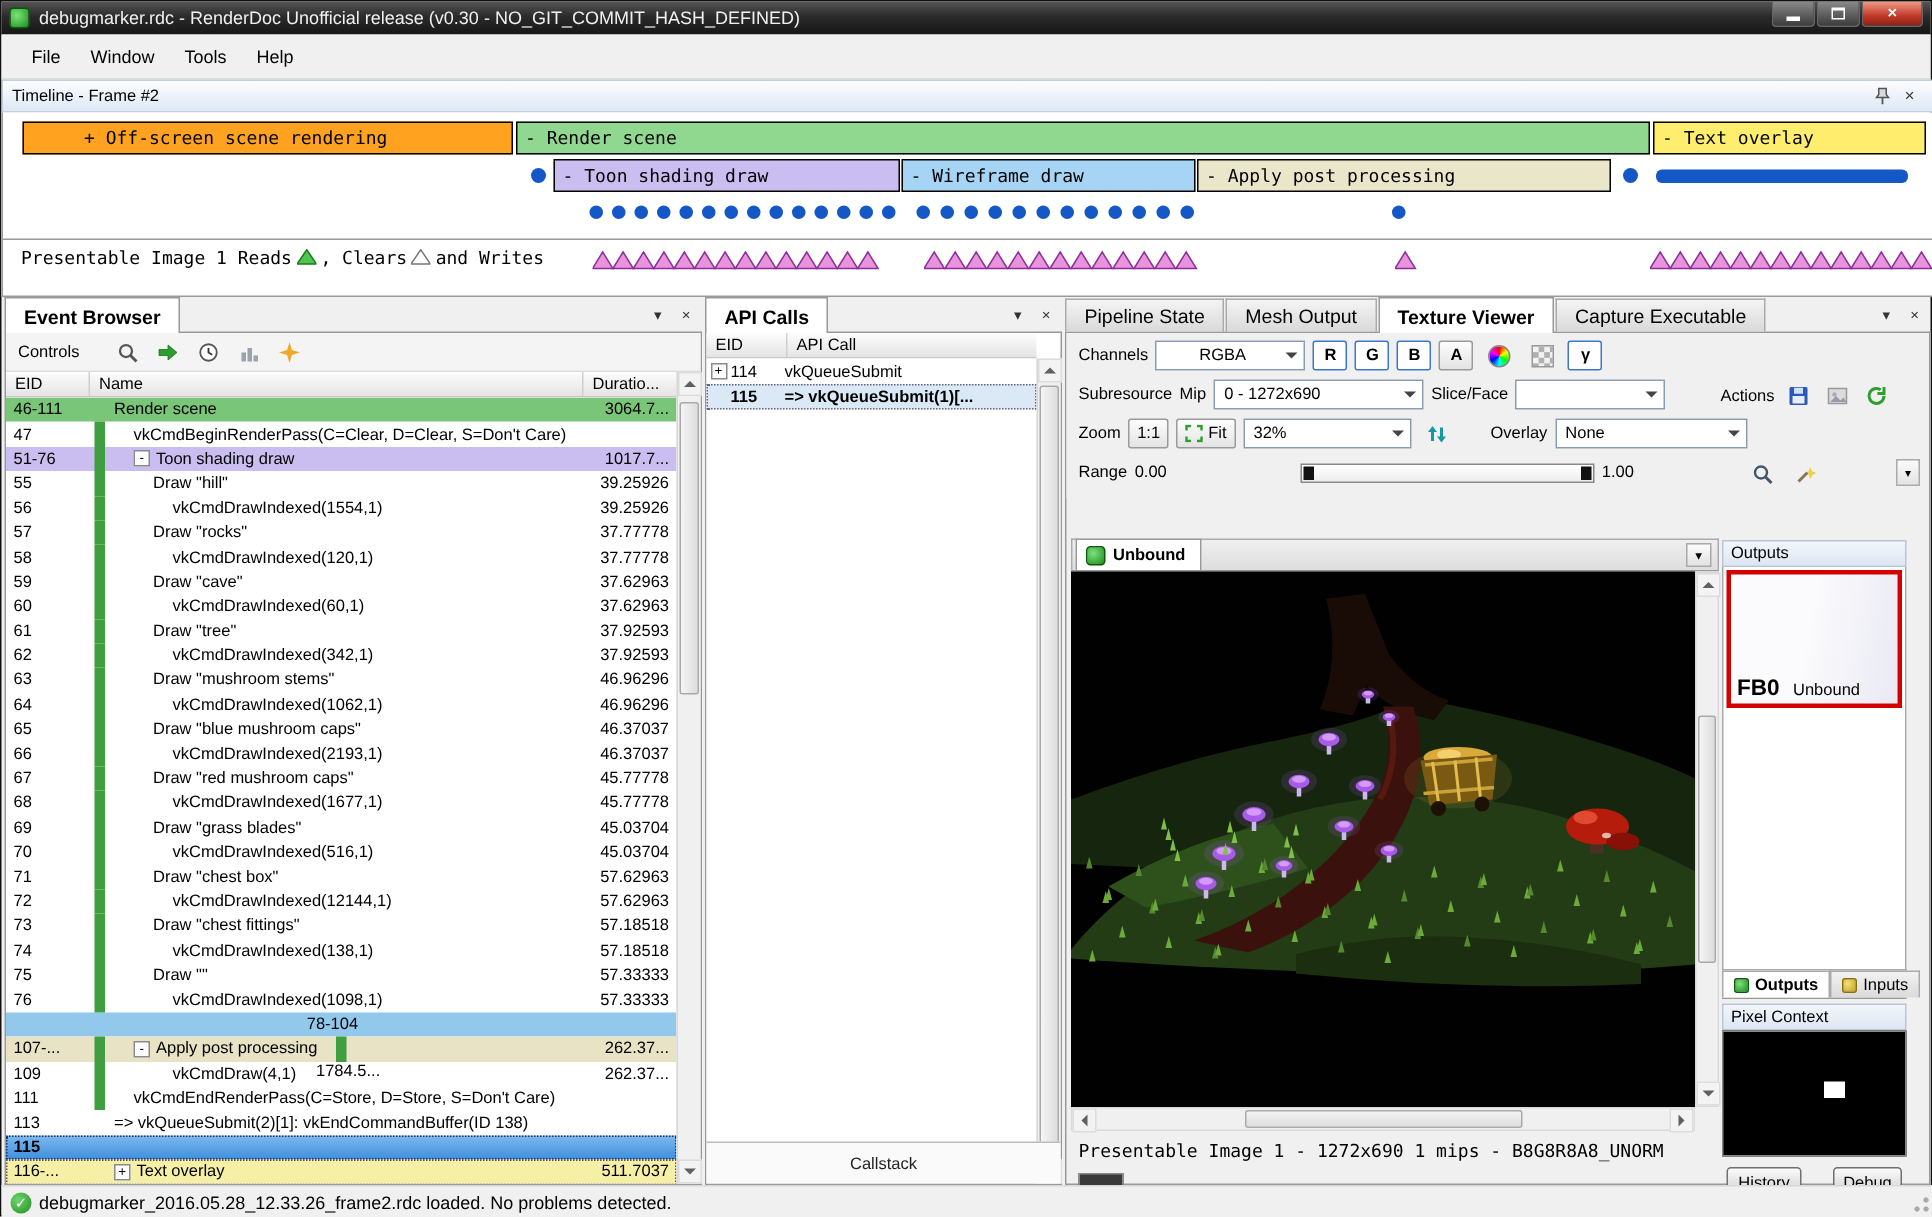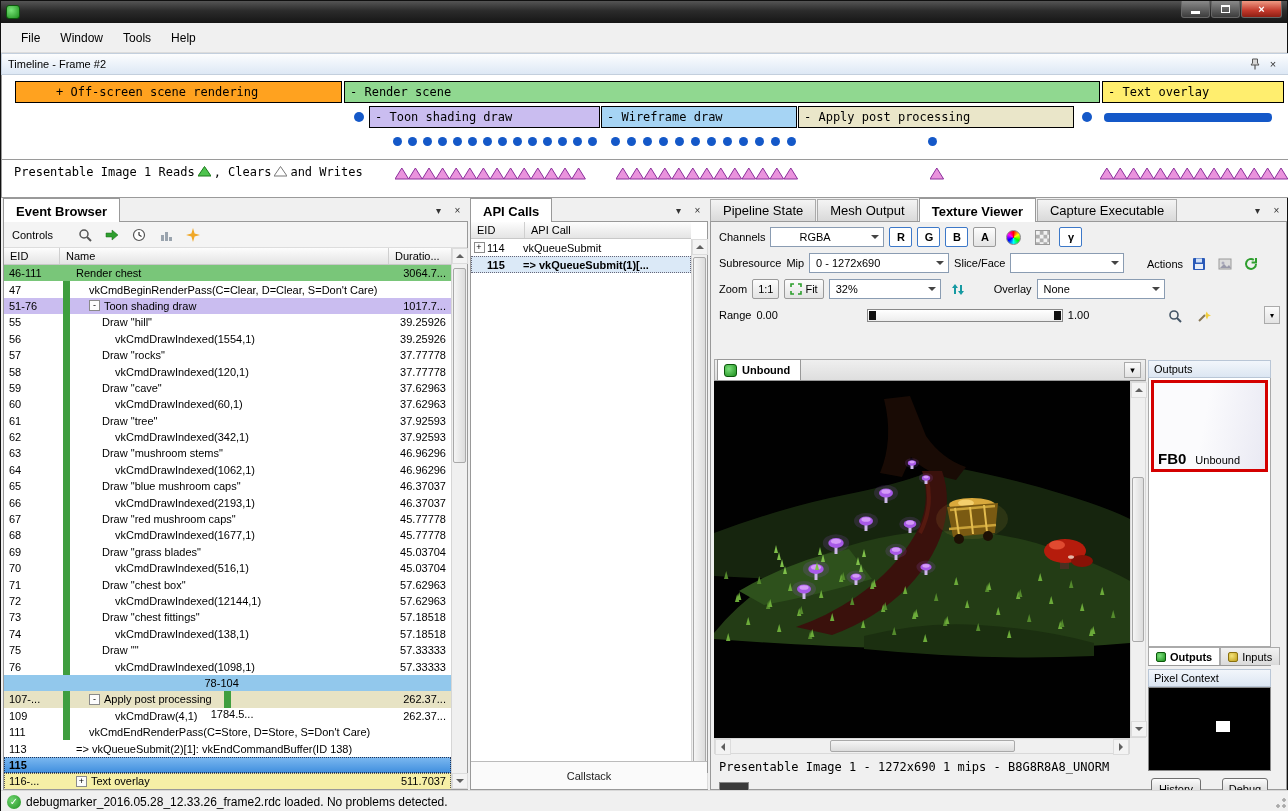--- a/index.html
+++ b/index.html
@@ -100,21 +100,21 @@
 .callstack{position:absolute;left:0;right:0;bottom:0;height:28px;border-top:1px solid #bbb;background:#fafafa;display:flex;align-items:center;justify-content:center;color:#222;}
 
 
 .right-panel{left:709px;width:577px;}
 .rp-body{position:absolute;left:0;top:24px;right:0;bottom:0;background:#f0f0f0;border:1px solid #999;border-top:none;}
 .tv-toolbar{position:absolute;left:0;top:0;right:0;height:110px;background:#f0f0f0;}
 .t-row{position:relative;display:flex;align-items:center;height:26px;padding-left:8px;gap:5px;}
 .t-label{font-size:11px;white-space:nowrap;}
 .combo{display:inline-flex;align-items:center;justify-content:space-between;background:#fff;border:1px solid #8a9cb2;height:20px;padding:0 4px 0 6px;font-size:11px;white-space:nowrap;}
 .combo .ca{width:0;height:0;border:4px solid transparent;border-top-color:#444;margin:3px 0 0 6px;}
-.w110{width:114px;padding-left:28px;}.w140{width:140px;}.w115{width:112px;}.w125{width:128px;}
+.w110{width:100px;padding-left:28px;}.w140{width:140px;}.w115{width:112px;}.w125{width:128px;}
 .btn{background:linear-gradient(#fdfdfd,#e3e3e3);border:1px solid #9a9a9a;border-radius:2px;height:20px;font-size:11px;display:inline-flex;align-items:center;justify-content:center;padding:0 5px;gap:3px;}
 .tgl{width:23px;height:20px;font-weight:bold;}
 .tgl.on{border:1px solid #3c78c8;background:#fff;}
 .swatchbtn{width:24px;height:20px;display:inline-flex;align-items:center;justify-content:center;border:1px solid transparent;}
 .colorwheel{width:15px;height:15px;border-radius:50%;background:conic-gradient(red,#ff0,#0f0,#0ff,#00f,#f0f,red);border:1px solid #888;}
 .checker{width:15px;height:15px;background:repeating-conic-gradient(#b0b0b0 0 25%,#f2f2f2 0 50%) 0 0/7.5px 7.5px;border:1px solid #999;}
 .right-anchor{position:absolute;right:24px;display:flex;align-items:center;gap:5px;}
 .range-track{position:relative;width:196px;height:13px;margin-left:84px;background:linear-gradient(#fff,#ededed);border:1px solid #888;}
 .rs-handle{position:absolute;top:1px;width:7px;height:9px;background:#111;}
 .rs-handle.left{left:1px;}.rs-handle.right{right:1px;}
@@ -162,20 +162,21 @@
  radial-gradient(circle at 10px 9px,#aaa 1.5px,transparent 2px),
  radial-gradient(circle at 4px 9px,#aaa 1.5px,transparent 2px);}
 </style>
 </head>
 <body>
 
 <div class="app">
 
   <div class="titlebar">
     <span class="app-icon"></span>
+    <span class="title-text">debugmarker.rdc - RenderDoc Unofficial release (v0.30 - NO_GIT_COMMIT_HASH_DEFINED)</span>
     <div class="win-buttons">
       <div class="win-btn">
           <span class="ic-min"></span>
         </div>
       <div class="win-btn">
           <span class="ic-max"></span>
         </div>
       <div class="win-btn close">
           <span>×</span>
         </div>
@@ -353,21 +354,21 @@
       <div class="grid-head">
         <div class="gh-cell gh-eid">EID</div>
         <div class="gh-cell gh-name">Name</div>
         <div class="gh-cell gh-dur">Duratio...</div>
       </div>
       <div class="ev-rows">
           <div class="ev-row green">
             <div class="ev-eid">46-111</div>
             <div class="ev-gutter"></div>
             <div class="ev-name" style="padding-left: 2px;">
-              <span>Render chest</span>
+              <span>Render scene</span>
             </div>
             <div class="ev-dur">3064.7...</div>
           </div>
           <div class="ev-row">
             <div class="ev-eid">47</div>
             <div class="ev-gutter">
               <div class="ev-strip"></div>
             </div>
             <div class="ev-name" style="padding-left: 15px;">
               <span>vkCmdBeginRenderPass(C=Clear, D=Clear, S=Don't Care)</span>

